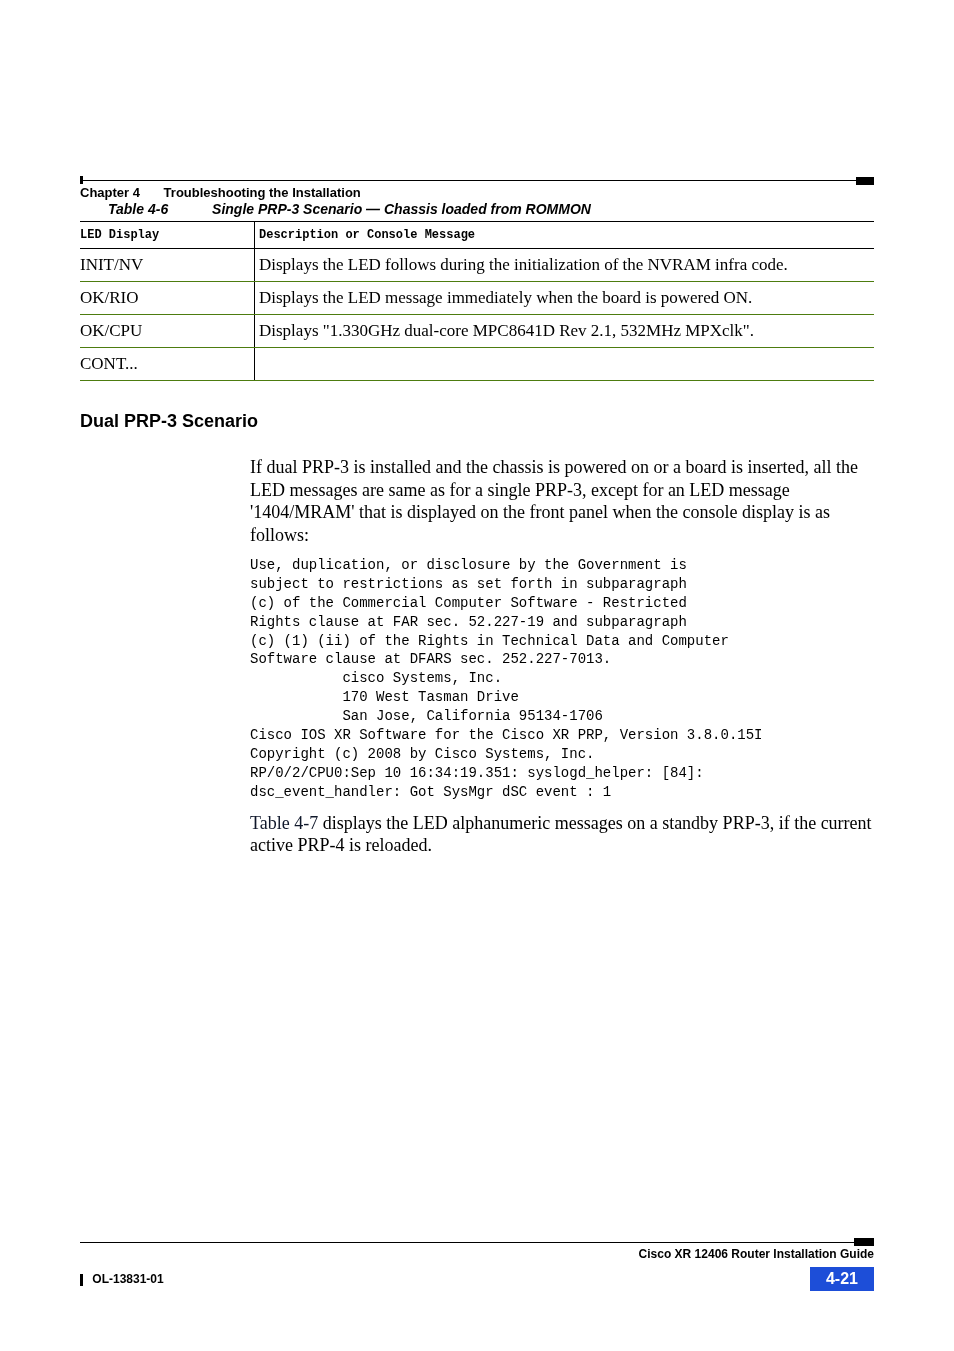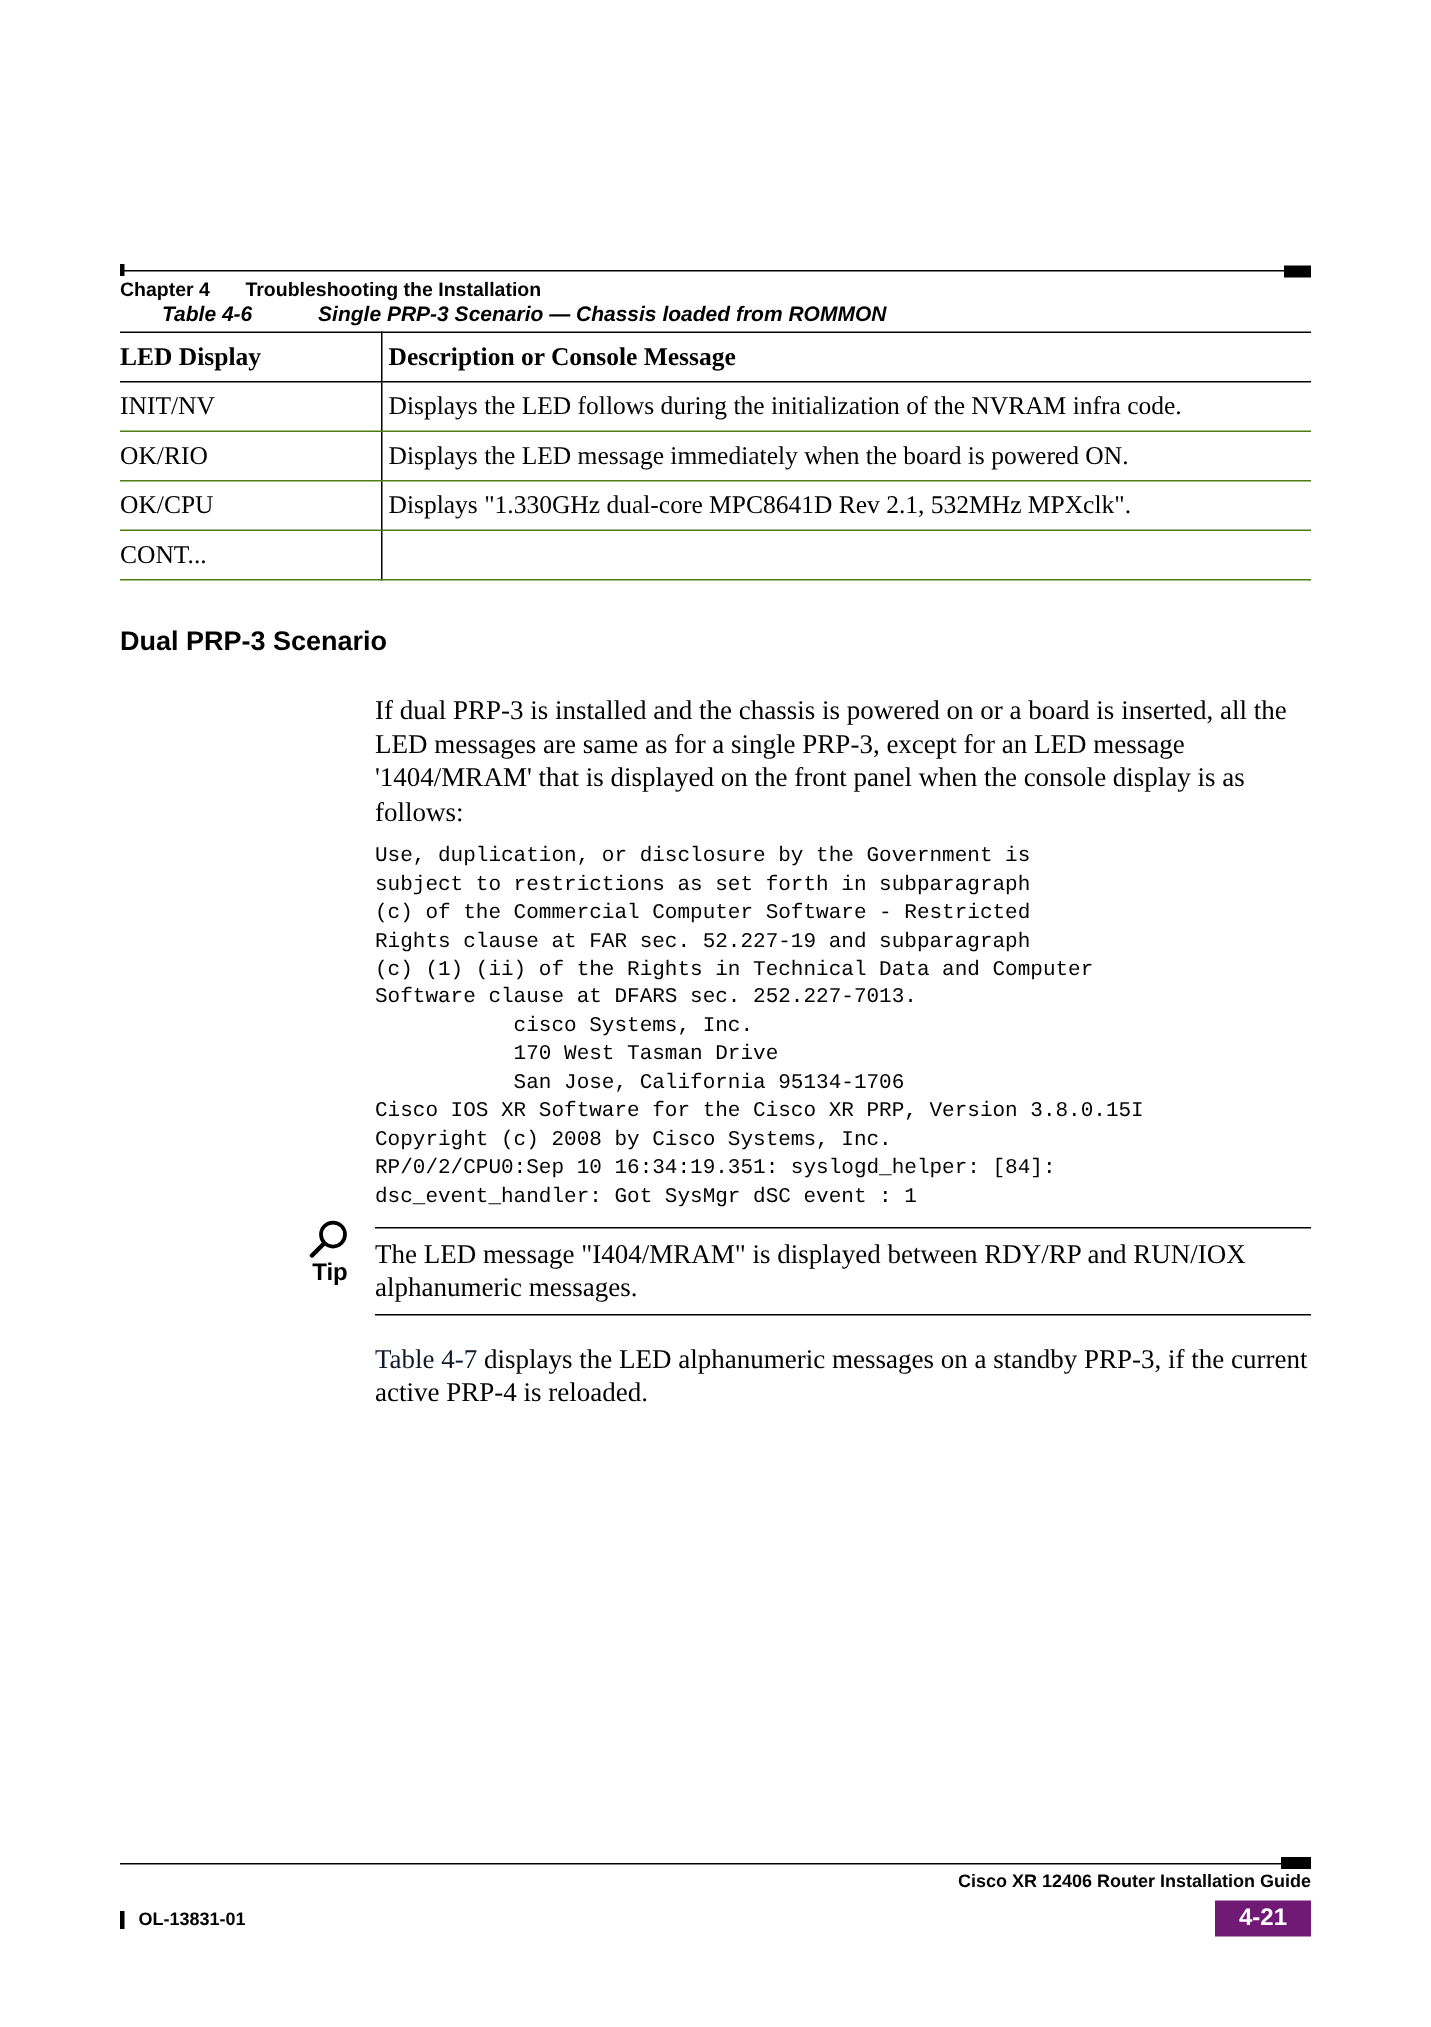--- a/index.html
+++ b/index.html
@@ -70,27 +70,27 @@
     font-style: italic;
     font-weight: bold;
   }
   table.data {
     width: 100%;
     border-collapse: collapse;
     margin-top: 4px;
     font-size: 17px;
   }
   table.data th {
-    font-family: Liberation Serif, serif;
+    font-family: Liberation Mono, monospace;
     font-weight: bold;
     text-align: left;
     border-top: 1px solid #000;
     border-bottom: 1px solid #000;
     padding: 6px 4px;
-    font-size: 17px;
+    font-size: 12px;
   }
   table.data td {
     border-bottom: 1px solid #4d7c0f;
     padding: 6px 4px;
     vertical-align: top;
   }
   table.data td:first-child,
   table.data th:first-child {
     width: 170px;
     border-right: 1px solid #000;
@@ -189,21 +189,21 @@
   }
   .footer-left-accent {
     width: 3px;
     height: 12px;
     background: #000;
     display: inline-block;
     vertical-align: middle;
     margin-right: 6px;
   }
   .page-badge {
-    background: #701a75;
+    background: #1d4ed8;
     color: #fff;
     font-family: Arial, Helvetica, sans-serif;
     font-weight: bold;
     font-size: 16px;
     padding: 3px 16px;
   }
 </style>
 </head>
 <body>
 
@@ -262,30 +262,20 @@
 Software clause at DFARS sec. 252.227-7013.
            cisco Systems, Inc.
            170 West Tasman Drive
            San Jose, California 95134-1706
 Cisco IOS XR Software for the Cisco XR PRP, Version 3.8.0.15I
 Copyright (c) 2008 by Cisco Systems, Inc.
 RP/0/2/CPU0:Sep 10 16:34:19.351: syslogd_helper: [84]:
 dsc_event_handler: Got SysMgr dSC event : 1</div>
   </div>
 
-  <div class="tip-wrap">
-    <div class="tip-icon">
-      <svg width="28" height="28" viewBox="0 0 28 28">
-        <circle cx="16" cy="11" r="8" stroke="#000" stroke-width="2.5" fill="none"></circle>
-        <line x1="10" y1="17" x2="2" y2="25" stroke="#000" stroke-width="3" stroke-linecap="round"></line>
-      </svg>
-      <div class="tip-label">Tip</div>
-    </div>
-    <div class="tip-body">The LED message "I404/MRAM" is displayed between RDY/RP and RUN/IOX alphanumeric messages.</div>
-  </div>
 
   <div class="body-block">
     <div class="para">
       <span class="link">Table 4-7</span><span> displays the LED alphanumeric messages on a standby PRP-3, if the current active PRP-4 is reloaded.</span>
     </div>
   </div>
 
   <div class="footer">
     <div class="footer-accent"></div>
     <div class="footer-top">

